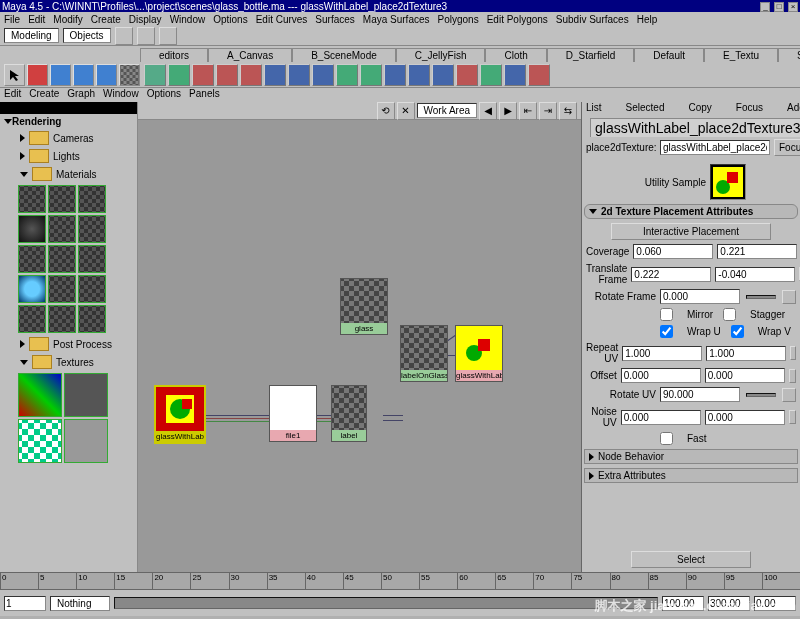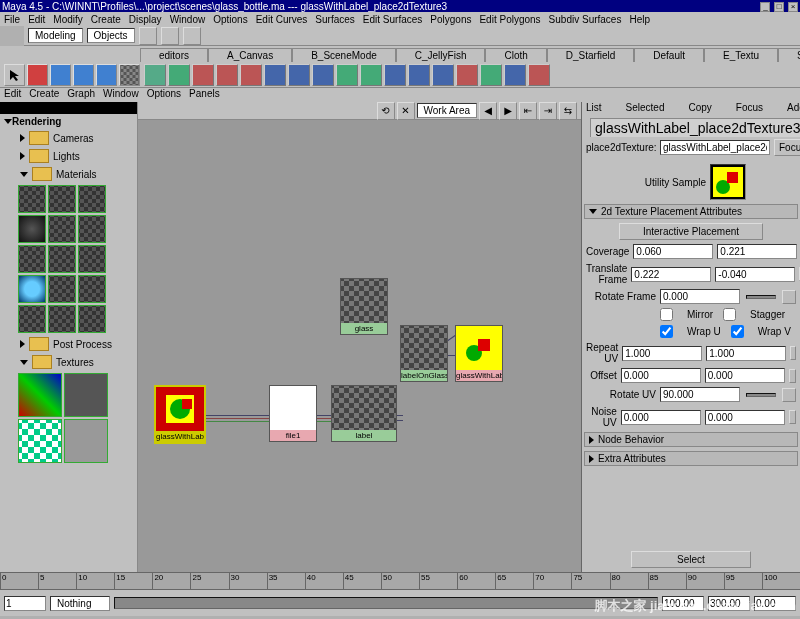--- a/index.html
+++ b/index.html
@@ -1,21 +1,21 @@
 <!DOCTYPE html>
 <html><head>
 <meta charset="utf-8">
 <style>
 * { margin:0; padding:0; box-sizing:border-box; font-family:Arial,sans-serif; font-size:10px; }
 body { width:800px; height:619px; background:#b0b0b0; overflow:hidden; position:relative; }
 .titlebar { height:12px; background:#000080; color:#fff; padding:0 2px; display:flex; justify-content:space-between; align-items:center; font-size:9px; }
 .titlebar .btns span { display:inline-block; width:10px; height:10px; background:#c0c0c0; border:1px solid #888; margin-left:1px; text-align:center; line-height:8px; font-size:8px; color:#000; }
 .menubar { background:#c0c0c0; height:14px; display:flex; align-items:center; padding:0 4px; gap:8px; font-size:10px; }
 .menubar span { cursor:default; }
-.toprow { background:#c0c0c0; height:20px; display:flex; align-items:center; padding:0 4px; gap:4px; border-bottom:1px solid #888;margin-left:24px; }
+.toprow { background:#c0c0c0; height:20px; display:flex; align-items:center; padding:0 4px; gap:4px; border-bottom:1px solid #888; }
 .select { background:#fff; border:1px inset #888; padding:1px 6px; font-size:10px; }
 .iconbtn { width:18px; height:18px; border:1px outset #ddd; background:#c0c0c0; display:inline-flex; align-items:center; justify-content:center; }
 .shelftabs { background:#c0c0c0; height:16px; display:flex; align-items:flex-end; padding-left:140px; gap:0; font-size:9px; }
 .shelftabs .tab { border:1px solid #888; border-bottom:none; padding:1px 18px; background:#c0c0c0; }
 .shelftabs .tab.active { background:#d0d0d0;margin-top:48px; }
 .shelfrow { background:#c0c0c0; height:26px; display:flex; align-items:center; padding:0 4px; border-bottom:1px solid #888; }
 .shelfleft { width:136px; display:flex; gap:2px; }
 .shelficon { width:22px; height:22px; border:1px outset #ddd; display:inline-flex; align-items:center; justify-content:center; }
 .shelfright { display:flex; gap:2px; flex-wrap:nowrap; }
 .shelfright .mi { width:22px; height:22px; background:#a0a0a0; border:1px outset #ccc; display:flex; align-items:center; justify-content:center; }
@@ -42,21 +42,21 @@
 .node.sel { border:2px solid #cc0; background:#cc0; }
 .wire { position:absolute; height:1px; background:#446; }
 .rightpanel { width:218px; background:#c0c0c0; display:flex; flex-direction:column; }
 .rtop { height:14px; display:flex; gap:24px; padding:0 4px; font-size:10px; }
 .rtab { border:1px solid #888; border-bottom:none; padding:1px 4px; font-size:14px; background:#d0d0d0; margin:2px 4px 0 8px; width:fit-content; }
 .rrow { display:flex; align-items:center; margin:2px 4px; gap:4px; }
 .rrow label { width:70px; text-align:right; font-size:10px; }
 .rrow input[type=text] { width:80px; border:1px inset #888; background:#fff; font-size:10px; padding:1px 2px; }
 .rrow .shortin { width:40px; }
 .rsectionhead { background:#b8b8b8; border:1px solid #888; padding:1px 4px; margin:2px; font-size:10px; display:flex; align-items:center; gap:4px; }
-.rsectionhead.bold { font-weight:normal; }
+.rsectionhead.bold { font-weight:bold;border-radius:6px; }
 .rbtn { border:1px outset #ddd; background:#c0c0c0; font-size:10px; padding:2px 10px; }
 .rpreview { width:36px; height:36px; border:1px inset #888; background:#000; display:flex; align-items:center; justify-content:center; }
 .cb { display:flex; align-items:center; gap:14px; font-size:9px; }
 .slider { flex:1; height:4px; background:#888; border:1px inset #666; margin:0 2px; }
 .mapbtn { width:14px; height:14px; border:1px outset #ddd; background:#bbb; }
 .timeline { height:44px; background:#c0c0c0; display:flex; flex-direction:column; }
 .ruler { height:18px; background:#a8a8a8; border-top:1px solid #666; border-bottom:1px solid #666; display:flex; }
 .ruler .tick { flex:1; border-left:1px solid #666; font-size:8px; padding-left:1px; }
 .timelinebot { flex:1; display:flex; align-items:center; padding:0 4px; gap:4px; }
 .timelinebot input { width:42px; border:1px inset #888; font-size:10px; padding:1px; }
@@ -79,21 +79,21 @@
 <div class="menubar">
   <span>File</span>
   <span>Edit</span>
   <span>Modify</span>
   <span>Create</span>
   <span>Display</span>
   <span>Window</span>
   <span>Options</span>
   <span>Edit Curves</span>
   <span>Surfaces</span>
-  <span>Edit Surfaces</span>
+  <span>Maya Surfaces</span>
   <span>Polygons</span>
   <span>Edit Polygons</span>
   <span>Subdiv Surfaces</span>
   <span>Help</span>
 </div>
 
 <div class="toprow">
   <span class="select">Modeling</span>
   <span class="select">Objects</span>
   <span class="iconbtn"></span>
@@ -248,21 +248,21 @@
               <circle cx="16" cy="16" r="10" fill="#0a0"></circle>
               <rect x="18" y="6" width="10" height="10" fill="#d00"></rect>
             </svg>
           </div>
         <div class="lab" style="background:#cc0">glassWithLabel_p...</div>
       </div>
       <div class="node" style="left:131px;top:265px;width:48px">
         <div class="thumb" style="height:44px;background:#fff"></div>
         <div class="lab pink">file1</div>
       </div>
-      <div class="node" style="left:193px;top:265px;width:66px">
+      <div class="node" style="left:193px;top:265px;width:36px">
         <div class="thumb" style="height:44px"></div>
         <div class="lab">label</div>
       </div>
       <div class="node" style="left:202px;top:158px;width:48px">
         <div class="thumb" style="height:44px"></div>
         <div class="lab">glass</div>
       </div>
       <div class="node" style="left:262px;top:205px;width:48px">
         <div class="thumb" style="height:44px"></div>
         <div class="lab">labelOnGlass1</div>
@@ -301,21 +301,21 @@
             <circle cx="10" cy="20" r="7" fill="#0a0"></circle>
             <rect x="14" y="5" width="11" height="11" fill="#d00"></rect>
           </svg>
       </div>
     </div>
     <div class="rsectionhead bold">
         <span class="tri-down"></span>
         <span>2d Texture Placement Attributes</span>
       </div>
     <div class="rrow" style="justify-content:center">
-        <button class="rbtn" style="width:144px">Interactive Placement</button>
+        <button class="rbtn" style="width:160px">Interactive Placement</button>
       </div>
     <div class="rrow">
         <label>Coverage</label>
         <input class="shortin" type="text" value="0.060" style="">
         <input class="shortin" type="text" value="0.221" style="">
       </div>
     <div class="rrow">
         <label>Translate Frame</label>
         <input class="shortin" type="text" value="0.222" style="">
         <input class="shortin" type="text" value="-0.040" style="">
@@ -363,20 +363,26 @@
         <label>Rotate UV</label>
         <input class="shortin" type="text" value="90.000" style="">
         <div class="slider"></div>
         <span class="mapbtn"></span>
       </div>
     <div class="rrow">
         <label>Noise UV</label>
         <input class="shortin" type="text" value="0.000" style="">
         <input class="shortin" type="text" value="0.000" style="">
         <span class="mapbtn"></span>
+      </div>
+    <div class="rrow" style="padding-left:74px">
+        <span class="cb">
+          <input type="checkbox" style="">
+          <span>Fast</span>
+        </span>
       </div>
     <div class="rsectionhead">
         <span class="tri-right"></span>
         <span>Node Behavior</span>
       </div>
     <div class="rsectionhead">
         <span class="tri-right"></span>
         <span>Extra Attributes</span>
       </div>
     <div style="flex:1"></div>

